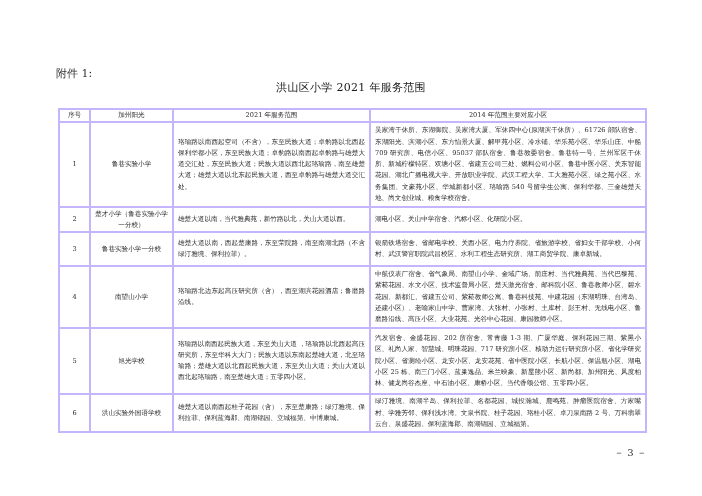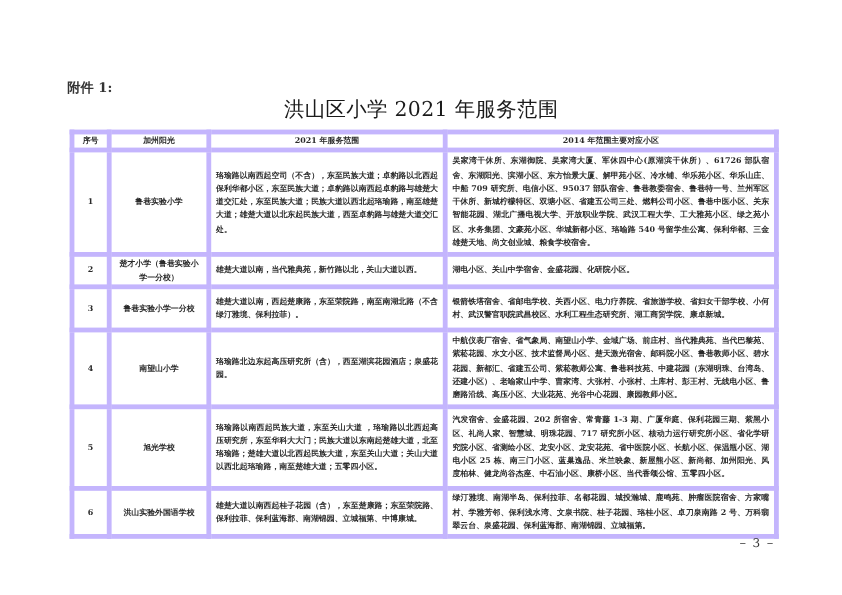--- a/index.html
+++ b/index.html
@@ -1,33 +1,33 @@
 <!DOCTYPE html>
 <html><head>
 <meta charset="utf-8">
 <style>
   html, body { margin: 0; padding: 0; }
   body {
     width: 702px; height: 496px; background: #ffffff; position: relative; overflow: hidden;
     font-family: "DejaVu Serif", "Liberation Serif", serif; color: #2a2a2a;
   }
   .attach-label {
-    position: absolute; left: 56px; top: 66px; font-size: 11px; color: #333; font-weight: bold;
+    position: absolute; left: 56px; top: 66px; font-size: 11px; color: #333;
   }
   .doc-title {
     position: absolute; left: 0; width: 702px; top: 80px; text-align: center;
-    font-size: 17px; color: #1a1a1a; letter-spacing: 0.3px;
+    font-size: 11px; color: #1a1a1a; letter-spacing: 0.3px;
   }
   table.scope {
     position: absolute; left: 58px; top: 108px; width: 587px;
     border-collapse: collapse; table-layout: fixed;
   }
   table.scope td, table.scope th {
-    border: 4px solid #c4b5fd; font-size: 6.6px; line-height: 11.2px; padding: 0 4px;
-    font-weight: bold; color: #2a2a2a; vertical-align: middle; word-break: break-all;
+    border: 2px solid #c4b5fd; font-size: 6.6px; line-height: 11.2px; padding: 0 4px;
+    font-weight: normal; color: #2a2a2a; vertical-align: middle; word-break: break-all;
   }
   table.scope th { height: 11px; text-align: center; font-size: 6.6px; }
   col.c1 { width: 31px; } col.c2 { width: 83px; } col.c3 { width: 197px; } col.c4 { width: 276px; }
   td.num, td.school { text-align: center; }
   td.range { text-align: justify; padding: 0 6px; }
   td.areas { text-align: justify; padding: 1px 4px; }
   tr.r1 td { height: 83px; }
   tr.r2 td { height: 23px; }
   tr.r3 td { height: 32px; }
   tr.r4 td { height: 60px; }
@@ -62,42 +62,42 @@
     <tr class="r1">
       <td class="num">1</td>
       <td class="school">鲁巷实验小学</td>
       <td class="range">珞瑜路以南西起空司（不含），东至民族大道；卓豹路以北西起保利华都小区，东至民族大道；卓豹路以南西起卓豹路与雄楚大道交汇处，东至民族大道；民族大道以西北起珞瑜路，南至雄楚大道；雄楚大道以北东起民族大道，西至卓豹路与雄楚大道交汇处。</td>
       <td class="areas">吴家湾干休所、东湖御院、吴家湾大厦、军休四中心(原湖滨干休所）、61726 部队宿舍、东湖阳光、滨湖小区、东方怡景大厦、解甲苑小区、冷水铺、华乐苑小区、华乐山庄、中船 709 研究所、电信小区、95037 部队宿舍、鲁巷教委宿舍、鲁巷特一号、兰州军区干休所、新城柠檬特区、双塘小区、省建五公司三处、燃料公司小区、鲁巷中医小区、关东智能花园、湖北广播电视大学、开放职业学院、武汉工程大学、工大雅苑小区、绿之苑小区、水务集团、文豪苑小区、华城新都小区、珞喻路 540 号留学生公寓、保利华都、三金雄楚天地、尚文创业城、粮食学校宿舍。</td>
     </tr>
     <tr class="r2">
       <td class="num">2</td>
       <td class="school">楚才小学（鲁巷实验小学一分校）</td>
       <td class="range">雄楚大道以南，当代雅典苑，新竹路以北，关山大道以西。</td>
-      <td class="areas">湖电小区、关山中学宿舍、金盛花园、化研院小区。</td>
+      <td class="areas">湖电小区、关山中学宿舍、汽标小区、化研院小区。</td>
     </tr>
     <tr class="r3">
       <td class="num">3</td>
       <td class="school">鲁巷实验小学一分校</td>
       <td class="range">雄楚大道以南，西起楚康路，东至荣院路，南至南湖北路（不含绿汀雅境、保利拉菲）。</td>
       <td class="areas">银箭铁塔宿舍、省邮电学校、关西小区、电力疗养院、省旅游学校、省妇女干部学校、小何村、武汉警官职院武昌校区、水利工程生态研究所、湖工商贸学院、康卓新城。</td>
     </tr>
     <tr class="r4">
       <td class="num">4</td>
       <td class="school">南望山小学</td>
-      <td class="range">珞瑜路北边东起高压研究所（含），西至湖滨花园酒店；泉盛花园。</td>
+      <td class="range">珞瑜路北边东起高压研究所（含），西至湖滨花园酒店；鲁磨路沿线。</td>
       <td class="areas">中航仪表厂宿舍、省气象局、南望山小学、金域广场、前庄村、当代雅典苑、当代巴黎苑、紫菘花园、水文小区、技术监督局小区、楚天激光宿舍、邮科院小区、鲁巷教师小区、碧水花园、新都汇、省建五公司、紫菘教师公寓、鲁巷科技苑、中建花园（东湖明珠、台湾岛、还建小区）、老喻家山中学、曹家湾、大张村、小张村、土库村、彭王村、无线电小区、鲁磨路沿线、高压小区、大业花苑、光谷中心花园、康园教师小区。</td>
     </tr>
     <tr class="r5">
       <td class="num">5</td>
       <td class="school">旭光学校</td>
       <td class="range">珞瑜路以南西起民族大道，东至关山大道 ，珞瑜路以北西起高压研究所，东至华科大大门；民族大道以东南起楚雄大道，北至珞瑜路；楚雄大道以北西起民族大道，东至关山大道；关山大道以西北起珞瑜路，南至楚雄大道；五零四小区。</td>
       <td class="areas">汽发宿舍、金盛花园、202 所宿舍、常青藤 1-3 期、广厦华庭、保利花园三期、紫黑小区、礼尚人家、智慧城、明珠花园、717 研究所小区、核动力运行研究所小区、省化学研究院小区、省测绘小区、龙安小区、龙安花苑、省中医院小区、长航小区、保温瓶小区、湖电小区 25 栋、南三门小区、蓝巢逸品、米兰映象、新屋熊小区、新尚都、加州阳光、风度柏林、健龙尚谷杰座、中石油小区、康桥小区、当代香颂公馆、五零四小区。</td>
     </tr>
     <tr class="r6">
       <td class="num">6</td>
       <td class="school">洪山实验外国语学校</td>
-      <td class="range">雄楚大道以南西起桂子花园（含），东至楚康路；东至荣院路、保利拉菲、保利蓝海郡、南湖锦园、立城福第、中博康城。</td>
+      <td class="range">雄楚大道以南西起桂子花园（含），东至楚康路；绿汀雅境、保利拉菲、保利蓝海郡、南湖锦园、立城福第、中博康城。</td>
       <td class="areas">绿汀雅境、南湖半岛、保利拉菲、名都花园、城投瀚城、鹿鸣苑、肿瘤医院宿舍、方家嘴村、学雅芳邻、保利浅水湾、文泉书院、桂子花园、珞桂小区、卓刀泉南路 2 号、万科翡翠云台、泉盛花园、保利蓝海郡、南湖锦园、立城福第。</td>
     </tr>
   </tbody>
 </table>
 
 <div class="page-num">－ 3 －</div>
 
 </body></html>

